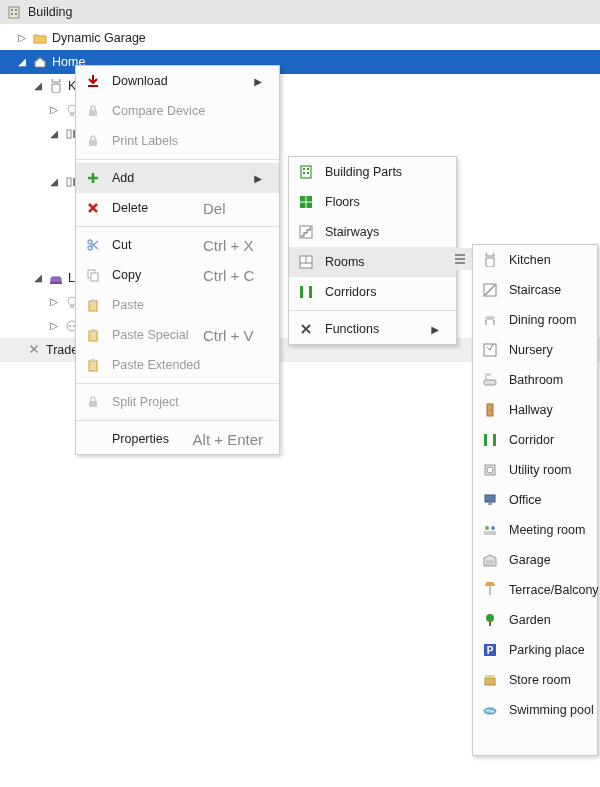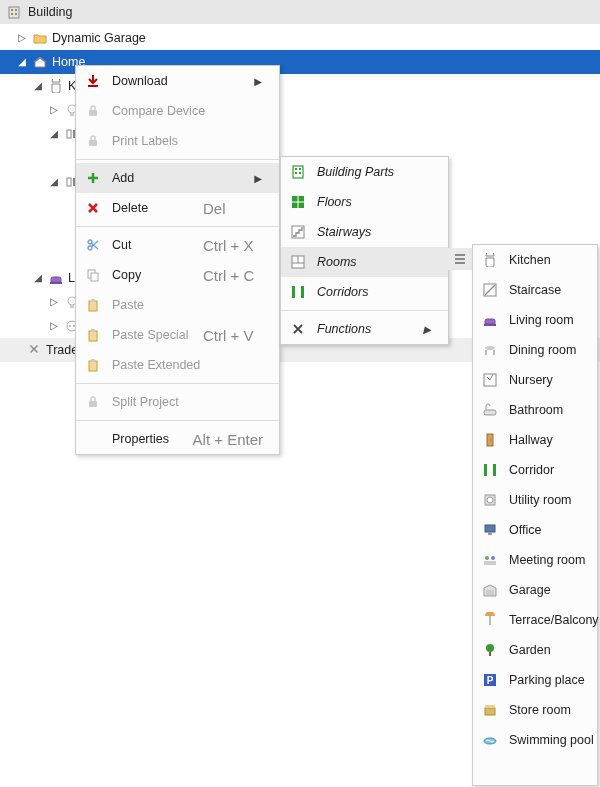--- a/index.html
+++ b/index.html
@@ -65,21 +65,21 @@
   }
   .menu-row .ic { width: 18px; height: 18px; flex: 0 0 18px; }
   .menu-row .label { flex: 1; white-space: nowrap; }
   .menu-row .shortcut { color: #888; font-size: 15px; min-width: 60px; text-align: left; }
   .menu-row.disabled { color: #9a9a9a; }
   .menu-row.highlight { background: #e9e9e9; }
   .menu-row .arrow { width: 10px; text-align: center; color: #444; font-size: 10px; }
   .menu-sep { height: 1px; background: #ddd; margin: 3px 0; }
 
   .menu1 { top: 65px; left: 75px; width: 205px; }
-  .menu2 { top: 156px; left: 280px; width: 169px; font-style: italic; }
+  .menu2 { top: 156px; left: 288px; width: 169px; }
   .menu3 { top: 244px; left: 472px; width: 126px; }
 
   .hamb {
     position: absolute;
     top: 248px; left: 448px;
     width: 24px; height: 22px;
     background: #eaeaea;
     display: flex; align-items: center; justify-content: center;
   }
 </style>
@@ -460,29 +460,20 @@
       <span class="ic">
         <svg width="16" height="16" viewBox="0 0 16 16">
           <rect x="2" y="2" width="12" height="12" fill="#fff" stroke="#888"></rect>
           <path d="M3 13l10-10" stroke="#888" stroke-width="1.3"></path>
         </svg>
       </span>
       <span class="label">Staircase</span>
     </div>
     <div class="menu-row">
       <span class="ic">
-        <svg width="14" height="14" viewBox="0 0 14 14">
-          <path d="M2 8a2 2 0 0 1 2-2h6a2 2 0 0 1 2 2v3H2z" fill="#9a6bc4" stroke="#7a4ba4"></path>
-          <rect x="1" y="11" width="12" height="2" fill="#7a4ba4"></rect>
-        </svg>
-      </span>
-      <span class="label">Living room</span>
-    </div>
-    <div class="menu-row">
-      <span class="ic">
         <svg width="16" height="16" viewBox="0 0 16 16">
           <ellipse cx="8" cy="6" rx="5" ry="2" fill="#ccc"></ellipse>
           <line x1="4" y1="8" x2="4" y2="13" stroke="#999" stroke-width="1.3"></line>
           <line x1="12" y1="8" x2="12" y2="13" stroke="#999" stroke-width="1.3"></line>
         </svg>
       </span>
       <span class="label">Dining room</span>
     </div>
     <div class="menu-row">
       <span class="ic">

